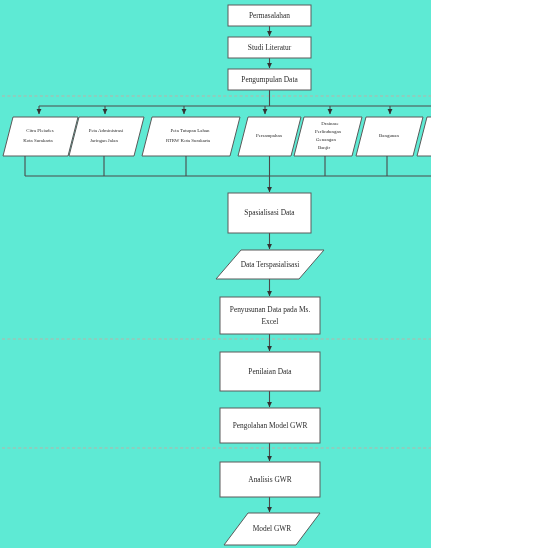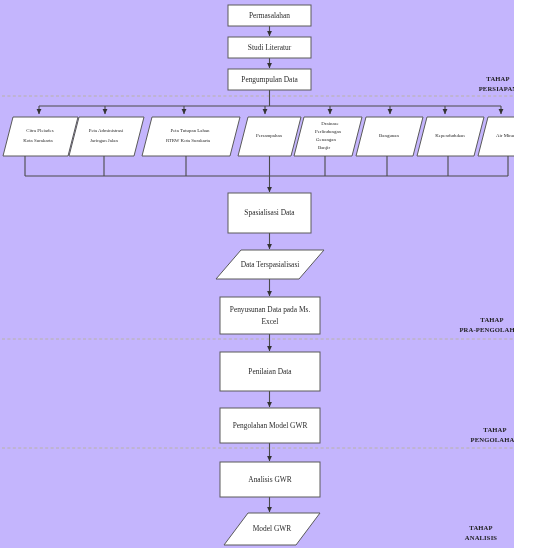--- a/index.html
+++ b/index.html
@@ -2,23 +2,23 @@
 <html><head>
 <meta charset="utf-8">
 <style>
   html, body {
     margin: 0;
     padding: 0;
     background: #ffffff;
   }
   #page {
     position: relative;
-    width: 514px;
+    width: 431px;
     height: 548px;
-    background: #c4b5fd;
+    background: #5eead4;
     font-family: "Liberation Serif", serif;
     overflow: hidden;
     text-decoration: underline;
   }
   svg.flow {
     position: absolute;
     left: 0;
     top: 0;
     width: 539px;
     height: 548px;

